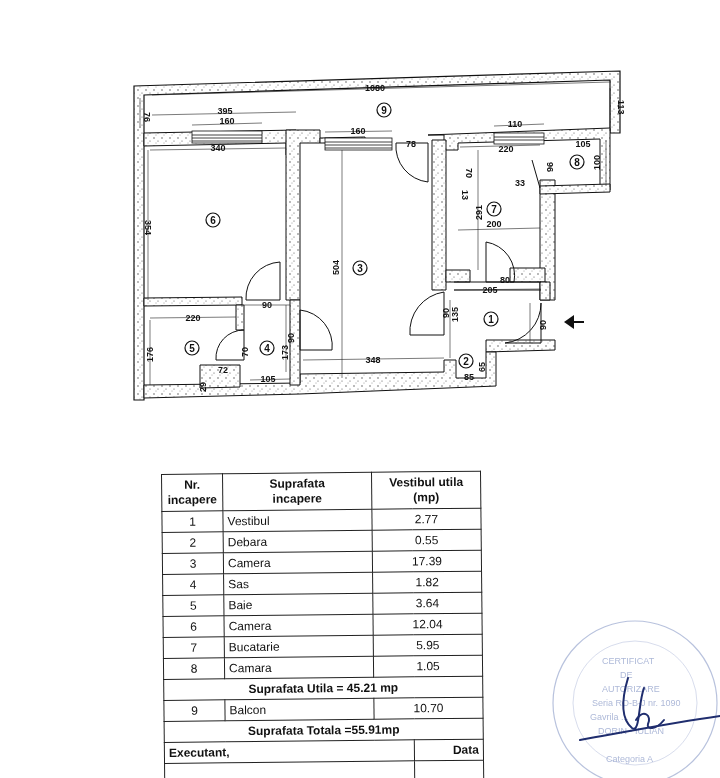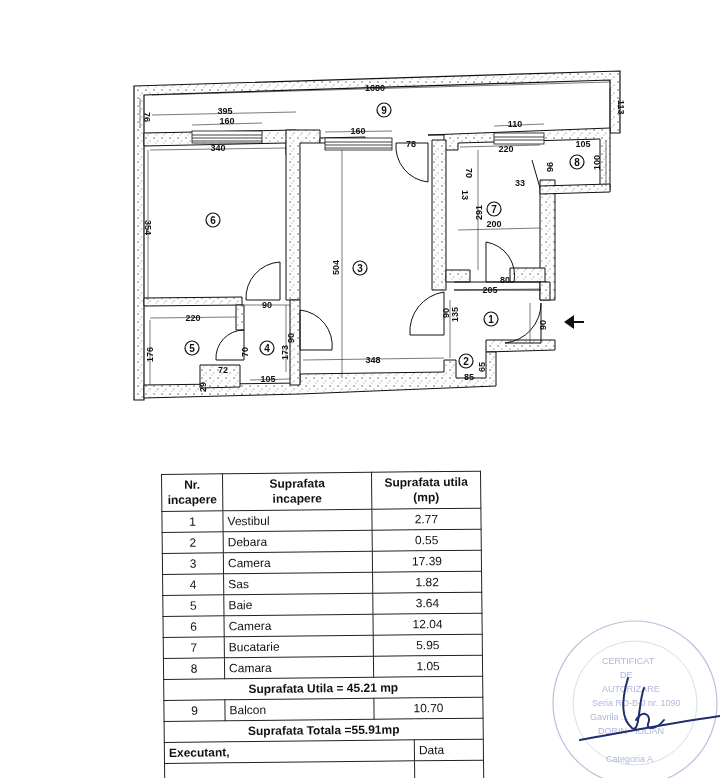--- a/index.html
+++ b/index.html
@@ -12,21 +12,21 @@
     position:absolute; left:161px; top:474px; width:320px;
     border-collapse:collapse; font-size:12px; transform:rotate(-0.6deg); transform-origin:left top;
   }
   table.rooms td, table.rooms th { border:1.5px solid #222; padding:0 4px; height:20px; line-height:18px; }
   table.rooms th { font-weight:bold; text-align:center; font-size:12px; line-height:15px; padding:3px 4px; }
   td.nr { text-align:center; width:52px; }
   td.name { width:140px; text-align:left; padding-left:10px; }
   td.area { text-align:center; }
   td.sum { text-align:center; font-weight:bold; height:26px; }
   td.exec { font-weight:bold; padding-left:75px; }
-  td.date { font-weight:normal; text-align:left; width:60px; }
+  td.date { font-weight:bold; text-align:right; width:60px; }
   .stamp { position:absolute; left:540px; top:608px; width:180px; height:170px; }
 </style>
 </head>
 <body>
 
 <svg id="plan" viewBox="0 0 720 460" xmlns="http://www.w3.org/2000/svg">
   <defs>
     <pattern id="conc" width="8" height="8" patternUnits="userSpaceOnUse">
       <rect width="8" height="8" fill="#fff"></rect>
       <circle cx="2" cy="2" r="0.7" fill="#444"></circle>
@@ -192,21 +192,21 @@
     <line x1="568" y1="322" x2="584" y2="322" stroke="#111" stroke-width="2"></line>
     <polygon points="564,322 574,315 574,329" fill="#111"></polygon>
   </g>
 </svg>
 
 <table class="rooms">
   <tbody>
       <tr>
     <th><span>Nr.</span><br><span>incapere</span></th>
     <th><span>Suprafata</span><br><span>incapere</span></th>
-    <th colspan="2"><span>Suprafata utila</span><br><span>(mp)</span></th>
+    <th colspan="2"><span>Vestibul utila</span><br><span>(mp)</span></th>
   </tr>
   <tr>
         <td class="nr">1</td>
         <td class="name">Vestibul</td>
         <td class="area" colspan="2">2.77</td>
       </tr>
   <tr>
         <td class="nr">2</td>
         <td class="name">Debara</td>
         <td class="area" colspan="2">0.55</td>

